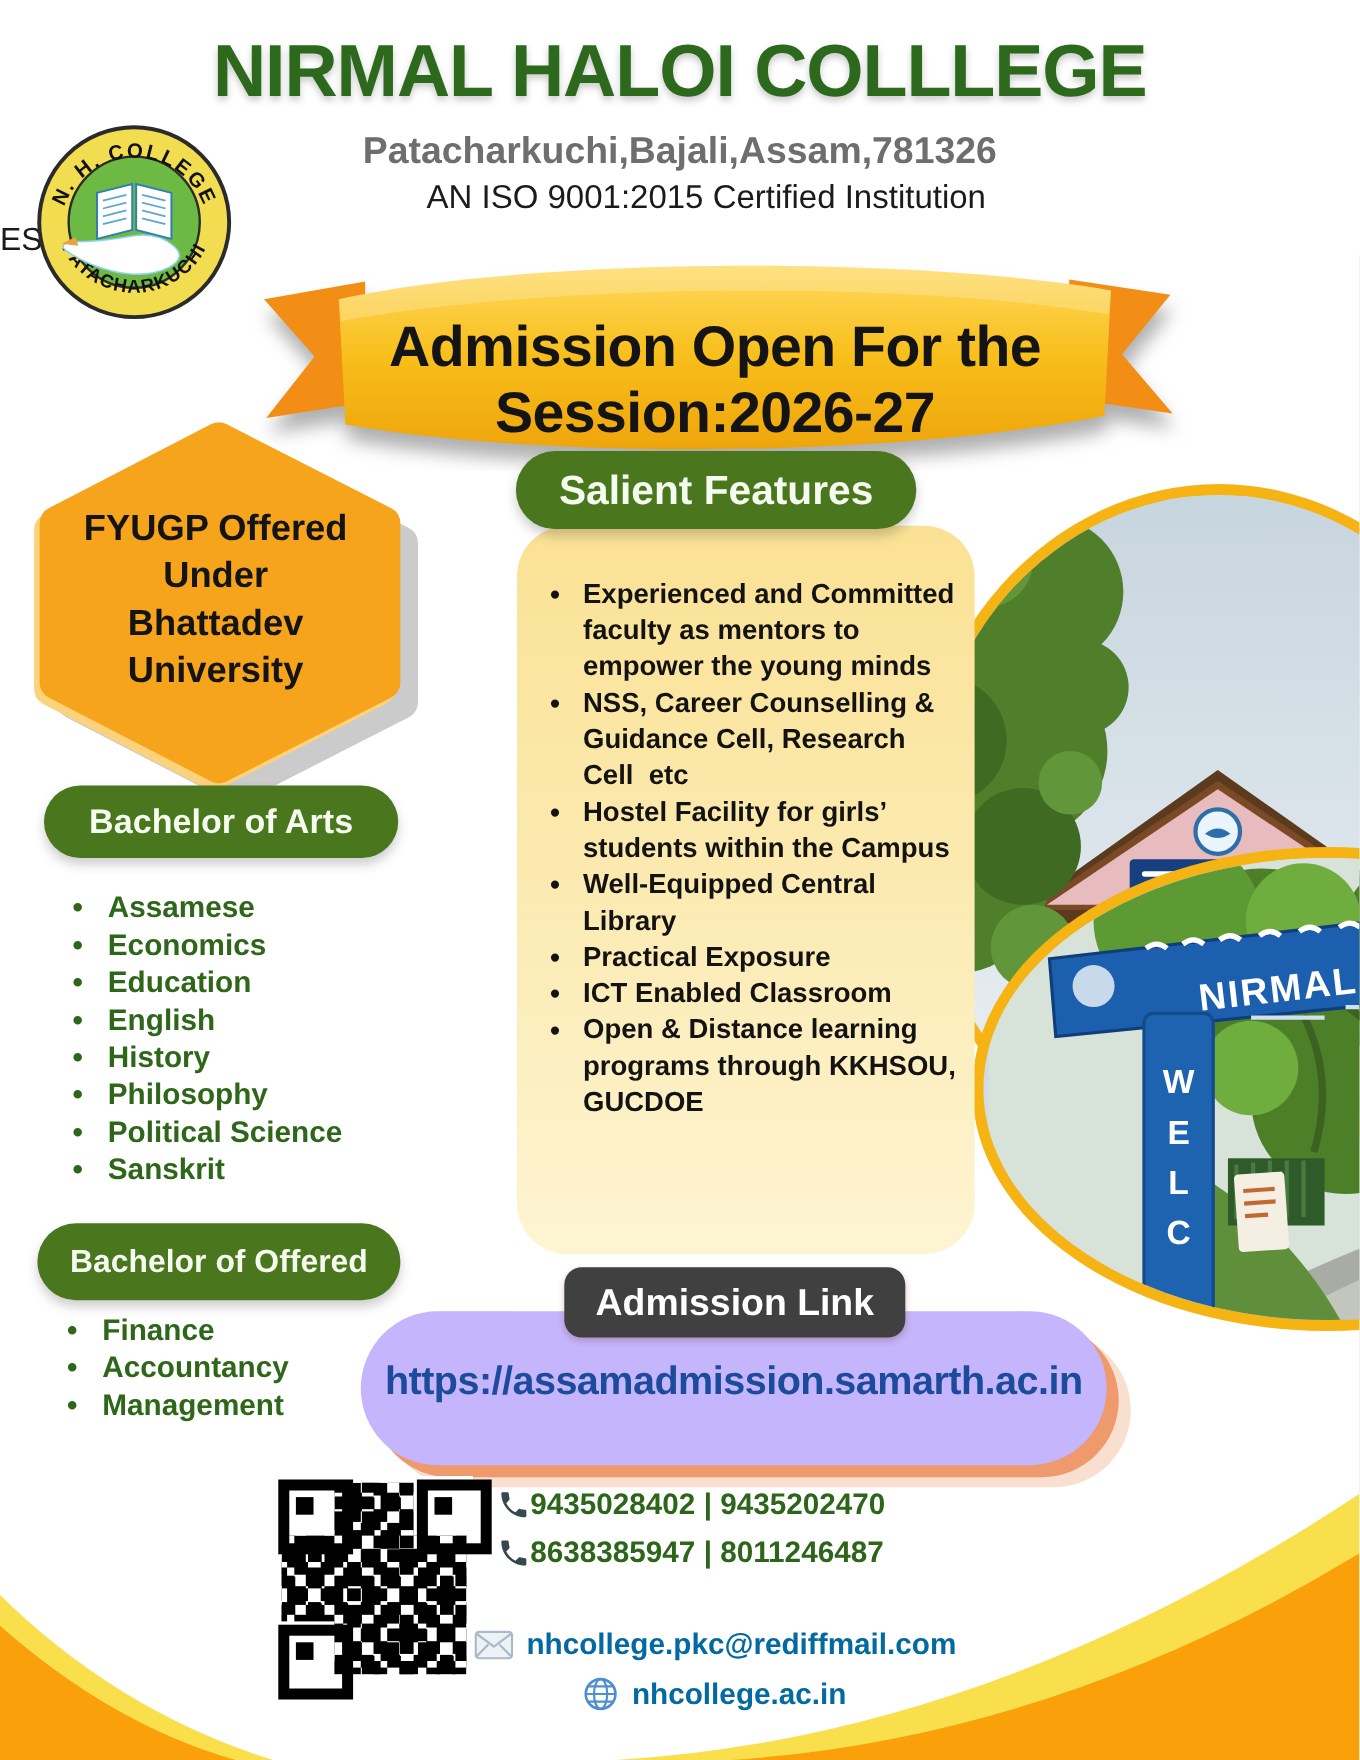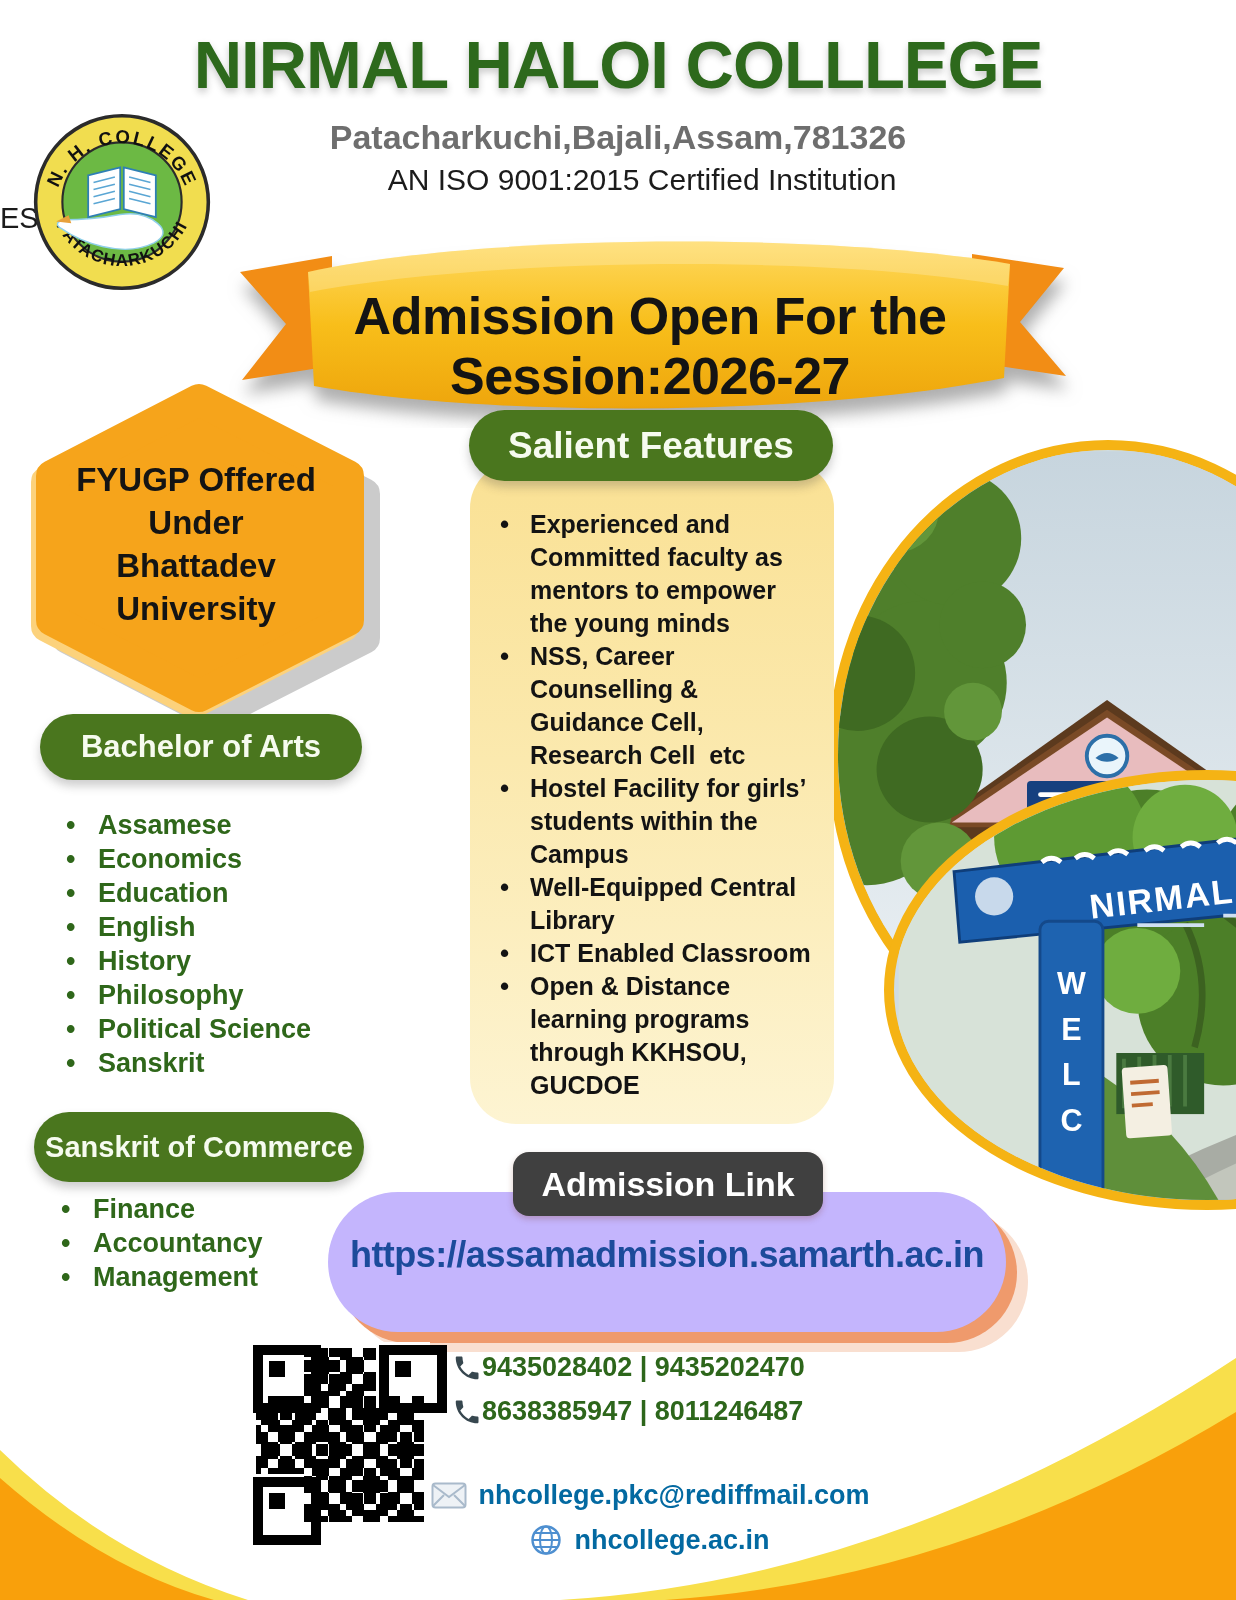--- a/index.html
+++ b/index.html
@@ -64,21 +64,21 @@
     font-size:27px;font-weight:bold;color:#2f671a;line-height:34px;
   }
   .subject-list li::before{
     content:"•";position:absolute;left:6px;top:0;color:#2f671a;font-size:27px;
   }
   .list-ba{left:60px;top:808px;width:320px;}
   .list-bcom{left:55px;top:1192px;width:320px;}
 
   
   .features-panel{
-    left:470px;top:462px;width:364px;height:662px;border-radius:46px;
+    left:470px;top:478px;width:416px;height:662px;border-radius:46px;
     background:linear-gradient(180deg,#fae194 0%,#fbe9ae 45%,#fdf4d2 100%);
     z-index:4;
   }
   .features-list{list-style:none;margin:0;padding:46px 16px 0 26px;}
   .features-list li{
     position:relative;padding-left:34px;margin:0 0 0 0;
     font-size:25px;font-weight:bold;color:#131313;line-height:33px;
     white-space:pre-wrap;
   }
   .features-list li::before{
@@ -234,34 +234,35 @@
     <li>Economics</li>
     <li>Education</li>
     <li>English</li>
     <li>History</li>
     <li>Philosophy</li>
     <li>Political Science</li>
     <li>Sanskrit</li>
   </ul>
 
   <div class="abs pill pill-bcom">
-    <span>Sanskrit of Commerce</span>
+    <span>Bachelor of Offered</span>
   </div>
   <ul class="abs subject-list list-bcom">
     <li>Finance</li>
     <li>Accountancy</li>
     <li>Management</li>
   </ul>
 
   <div class="abs features-panel">
     <ul class="features-list">
       <li>Experienced and Committed faculty as mentors to empower the young minds</li>
       <li>NSS, Career Counselling &amp; Guidance Cell, Research Cell  etc</li>
       <li>Hostel Facility for girls’ students within the Campus</li>
       <li>Well-Equipped Central Library</li>
+      <li>Practical Exposure</li>
       <li>ICT Enabled Classroom</li>
       <li>Open &amp; Distance learning programs through KKHSOU, GUCDOE</li>
     </ul>
   </div>
   <div class="abs pill pill-salient">
     <span>Salient Features</span>
   </div>
 
   <div class="abs photo photo1">
     <svg viewBox="0 0 560 630" aria-hidden="true">

